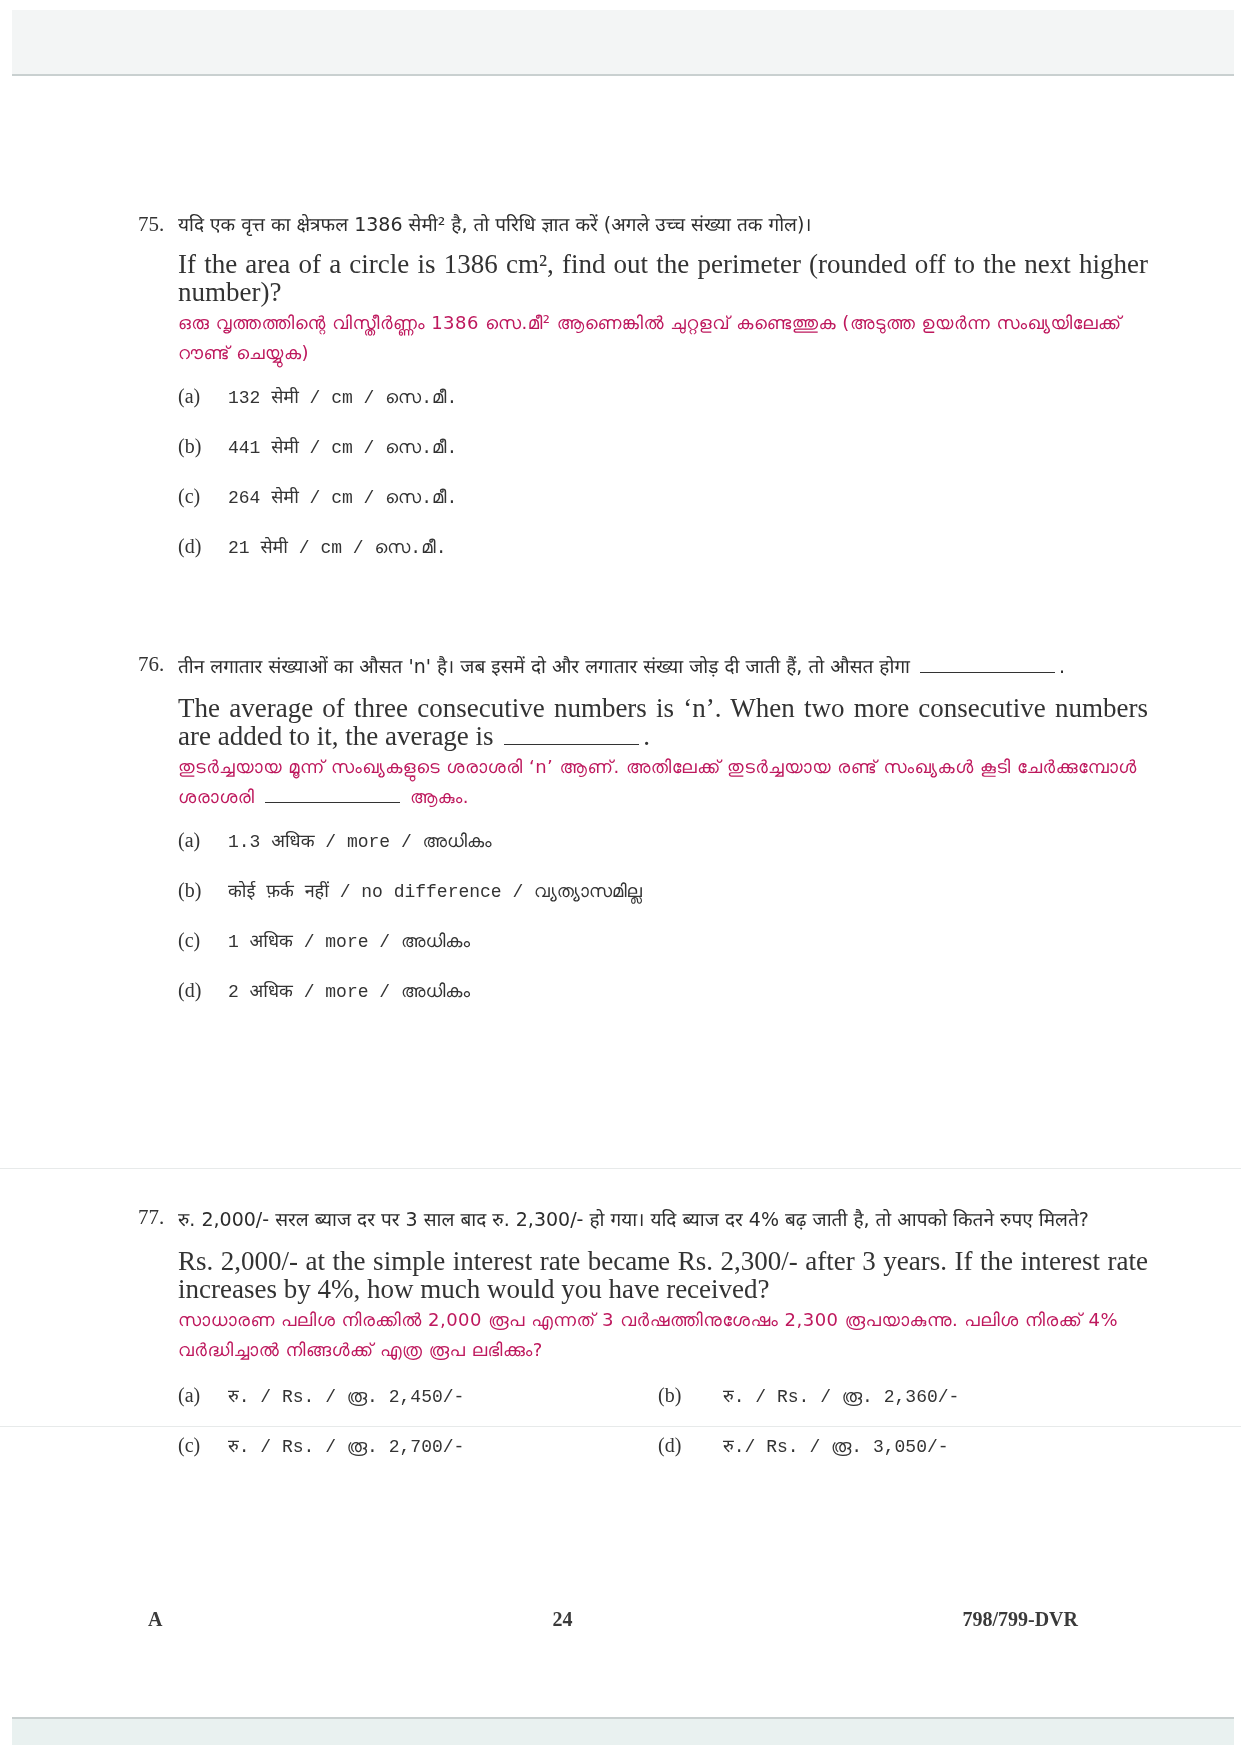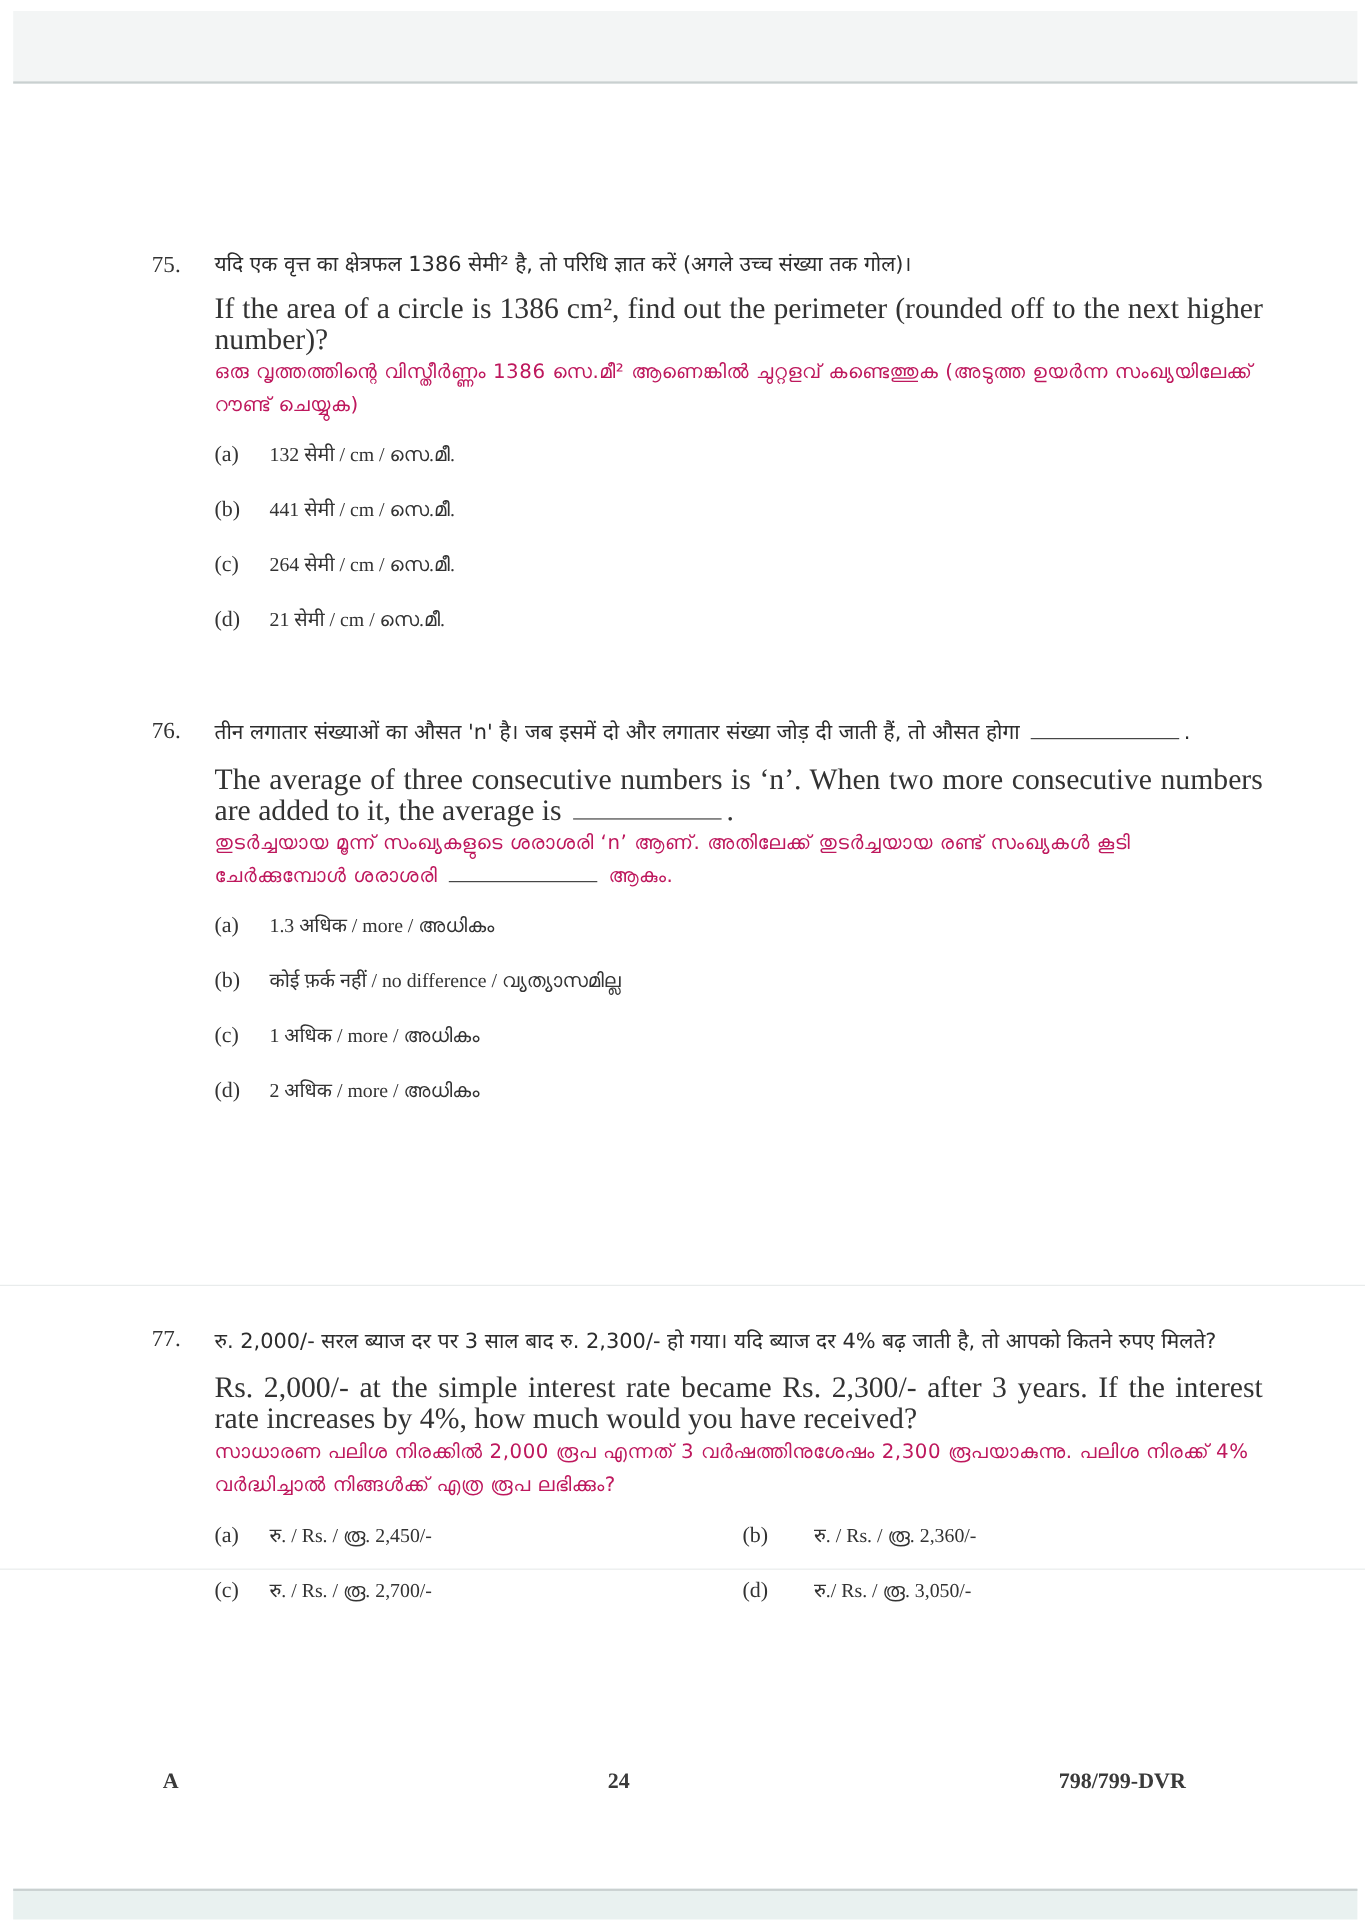--- a/index.html
+++ b/index.html
@@ -17,61 +17,61 @@
     background: #e9f1f0; border-top: 2px solid #c9d0d0;
   }
   .scan-line {
     position: absolute; left: 0; width: 1241px; height: 1px; background: #e7eaea;
   }
   .question { position: absolute; left: 138px; width: 1010px; }
   .qnum {
     position: absolute; left: 0; top: 0;
     font-family: "Liberation Serif", serif; font-size: 21px; color: #333;
   }
-  .qbody { margin-left: 57px; }
+  .qbody { margin-left: 40px; }
   .hi {
     font-family: "DejaVu Sans", sans-serif; font-size: 19px; line-height: 36px;
     color: #2c2c2c; margin: 0;
   }
   .en {
     font-family: "Liberation Serif", serif; font-size: 27px; line-height: 28px;
     color: #333; margin: 8px 0 2px 0; text-align: justify;
   }
   .ml {
     font-family: "DejaVu Sans", sans-serif; font-size: 18px; line-height: 30px;
     color: #be185d; margin: 2px 0 0 0; letter-spacing: 0.5px;
   }
   .options { margin-top: 16px; }
   .option {
     display: flex; align-items: baseline;
     font-family: "Liberation Serif", serif; font-size: 20px; color: #333;
     height: 50px;
   }
   .opt-label { width: 50px; }
-  .opt-text { font-family: Liberation Serif, serif; font-size: 18px; }
+  .opt-text { font-family: Liberation Mono, monospace; font-size: 18px; }
   .grid-options { display: grid; grid-template-columns: 480px 480px; margin-top: 18px; }
   .grid-options .option { height: 50px; }
   .blank {
     display: inline-block; width: 135px; border-bottom: 1.5px solid #333;
     height: 18px; margin: 0 4px;
   }
   .footer {
     position: absolute; top: 1608px; left: 148px; width: 930px;
     display: flex; justify-content: space-between;
     font-family: "Liberation Serif", serif; font-weight: bold; font-size: 20px; color: #3a3a3a;
   }
 </style>
 </head>
 <body>
 
 <div class="top-band"></div>
 <div class="scan-line" style="top:1168px"></div>
 <div class="scan-line" style="top:1426px"></div>
 
-<div class="question" style="top:228px">
+<div class="question" style="top:212px">
   <span class="qnum">75.</span>
   <div class="qbody">
     <p class="hi" style="margin-top:-6px">यदि एक वृत्त का क्षेत्रफल 1386 सेमी² है, तो परिधि ज्ञात करें (अगले उच्च संख्या तक गोल)।</p>
     <p class="en">If the area of a circle is 1386 cm², find out the perimeter (rounded off to the next higher number)?</p>
     <p class="ml">ഒരു വൃത്തത്തിന്റെ വിസ്തീർണ്ണം 1386 സെ.മീ² ആണെങ്കിൽ ചുറ്റളവ് കണ്ടെത്തുക (അടുത്ത ഉയർന്ന സംഖ്യയിലേക്ക് റൗണ്ട് ചെയ്യുക)</p>
     <div class="options">
       <div class="option">
         <span class="opt-label">(a)</span>
         <span class="opt-text">132 सेमी / cm / സെ.മീ.</span>
       </div>

